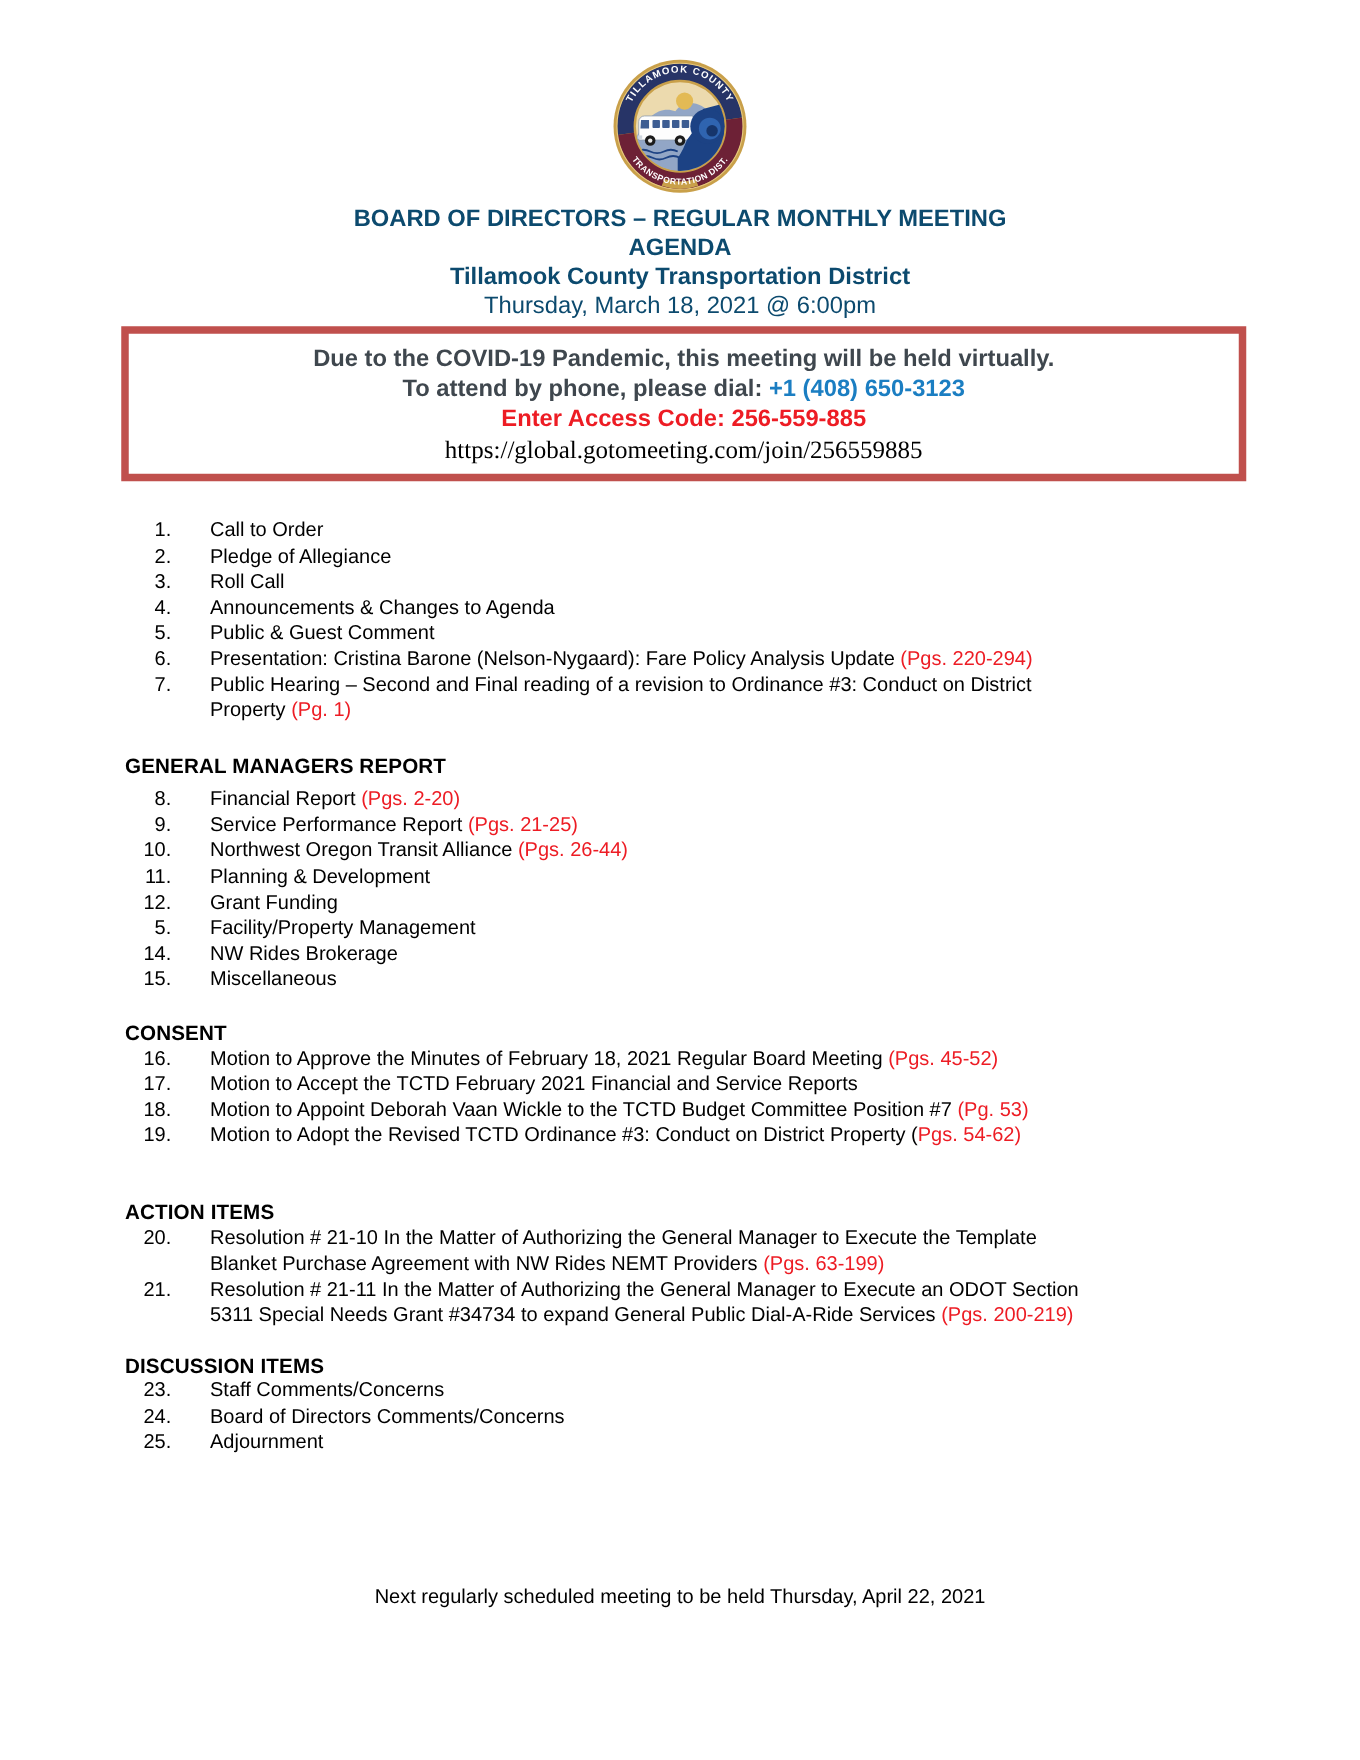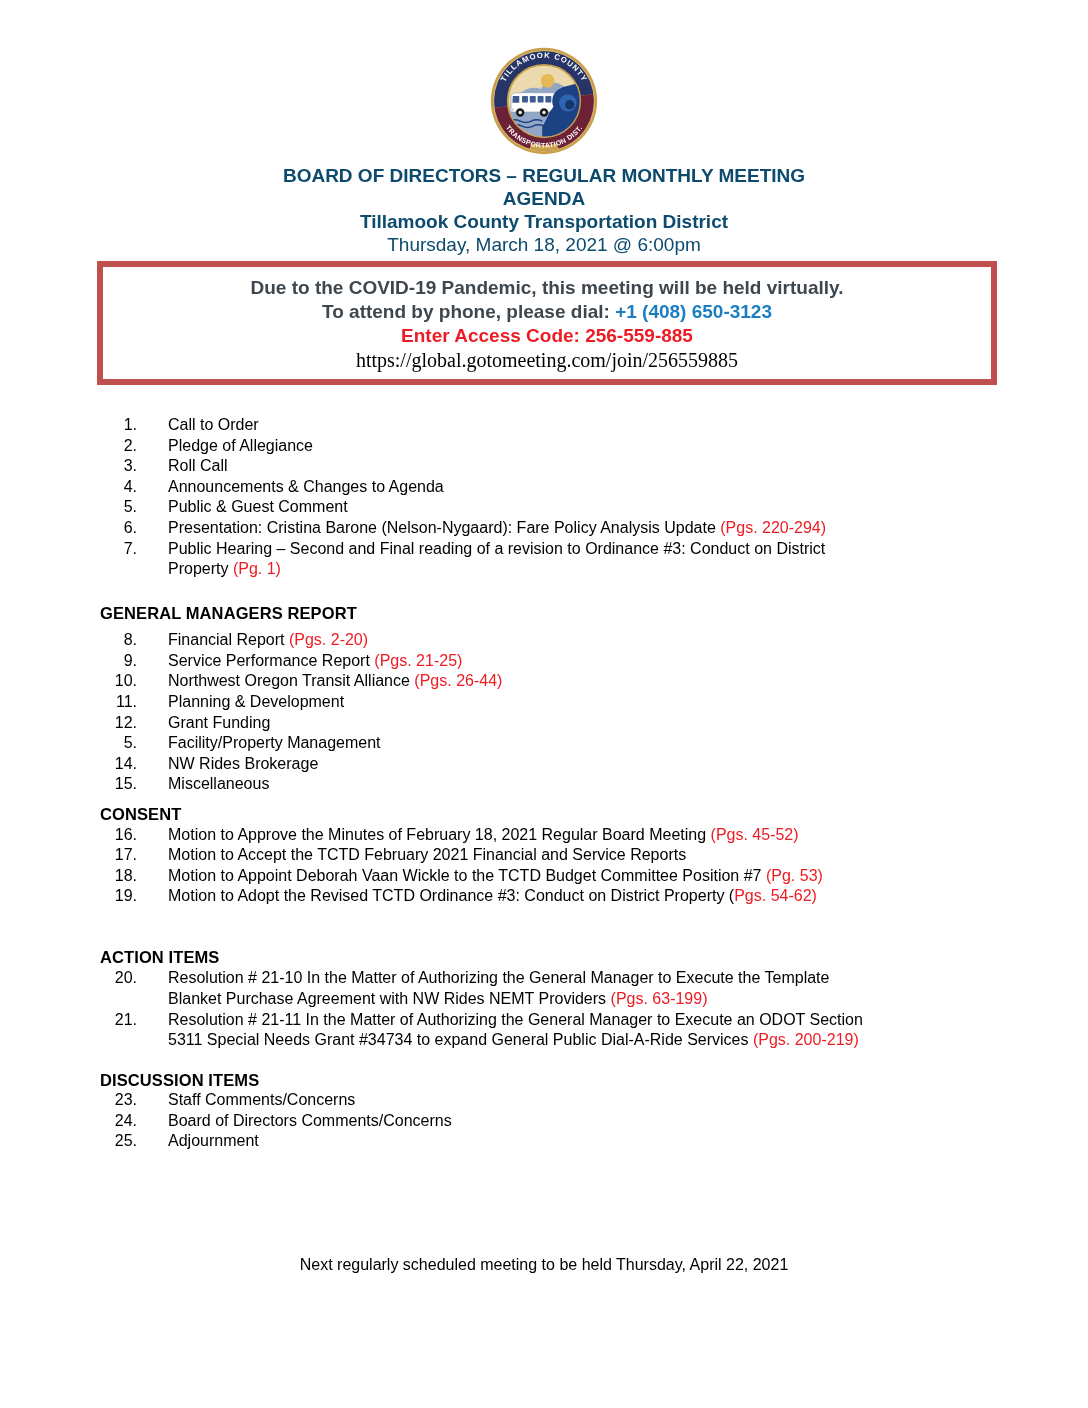--- a/index.html
+++ b/index.html
@@ -24,21 +24,21 @@
   .section-heading{font-weight:bold;font-size:16.5px;line-height:20.5px;letter-spacing:0.1px;}
   .item{display:flex;font-size:16px;line-height:20.6px;}
   .item .num{flex:none;width:37px;text-align:right;}
   .item .text{margin-left:31px;width:870px;white-space:pre-wrap;}
   .seg-red{color:var(--red,#ed1c24);}
   .seg-italic{font-style:italic;}
   .section:nth-of-type(1){margin-top:30px;}
   .section:nth-of-type(1) .section-heading{margin-bottom:6px;}
   .section:nth-of-type(2){margin-top:23px;}
   .section:nth-of-type(2) .section-heading{margin-bottom:7px;}
-  .section:nth-of-type(3){margin-top:9px;}
+  .section:nth-of-type(3){margin-top:22px;}
   .section:nth-of-type(4){margin-top:40px;}
   .section:nth-of-type(4) .section-heading{margin-bottom:1px;}
   .section:nth-of-type(5){margin-top:19px;}
   .doc-footer{text-align:center;font-size:16px;margin-top:104px;}
 </style>
 </head>
 <body style="--red: #ed1c24; --border: #c0504d; --slate: #3f474e; --blue: #1b7ec2;">
 
 <div class="logo-wrap">
   <svg width="114" height="110" viewBox="0 0 120 120" aria-hidden="true">

